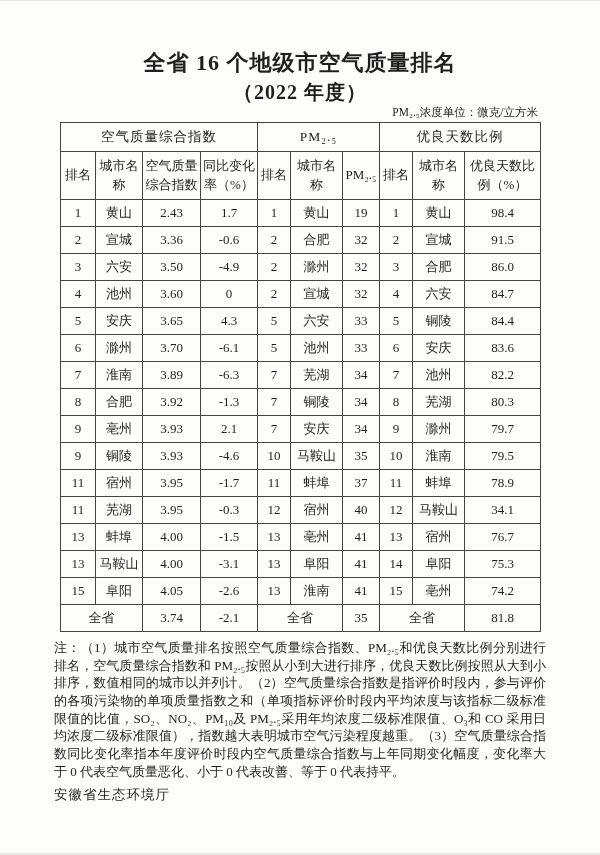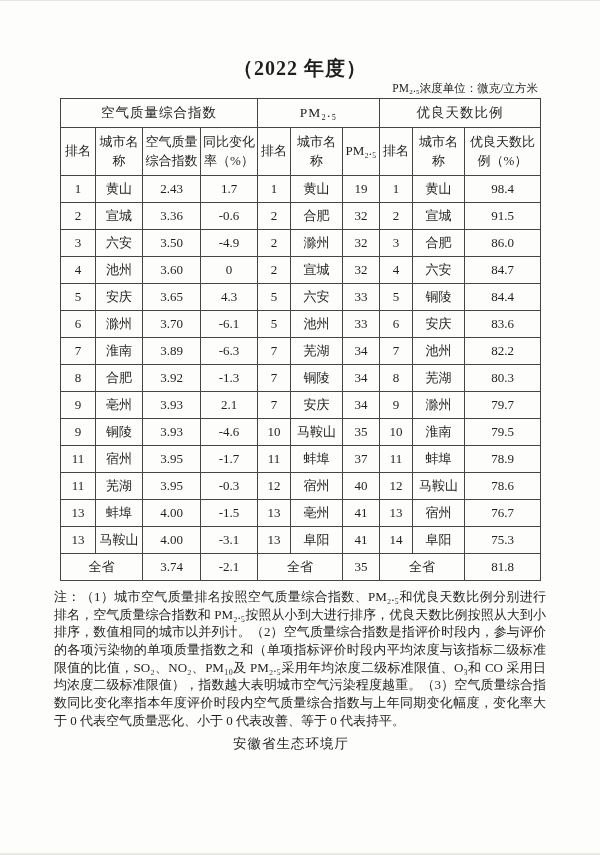--- a/index.html
+++ b/index.html
@@ -83,33 +83,34 @@
     font-size: 13px;
     line-height: 1.36;
     text-align: justify;
     text-justify: inter-character;
   }
   .signature {
     width: 492px;
     margin: 4px auto 0 auto;
     box-sizing: border-box;
     padding-right: 18px;
-    text-align: center;
+    text-align: left;
     font-size: 13.5px;
     letter-spacing: 1px;
     font-family: Liberation Serif, serif;
   }
 </style>
 </head>
 <body>
 
 <div class="scan-edge-top"></div>
 
 <div class="doc">
 
+  <h1 class="title">全省 16 个地级市空气质量排名</h1>
   <div class="subtitle">（2022 年度）</div>
 
   <div class="table-wrap">
     <div class="unit-note">PM₂.₅浓度单位：微克/立方米</div>
 
     <table class="rank-table">
       <colgroup>
         <col style="width:35px">
           <col style="width:47px">
           <col style="width:58px">
@@ -276,21 +277,21 @@
           <tr>
             <td>11</td>
             <td>芜湖</td>
             <td>3.95</td>
             <td>-0.3</td>
             <td>12</td>
             <td>宿州</td>
             <td>40</td>
             <td>12</td>
             <td>马鞍山</td>
-            <td>78.6</td>
+            <td>34.1</td>
           </tr>
           <tr>
             <td>13</td>
             <td>蚌埠</td>
             <td>4.00</td>
             <td>-1.5</td>
             <td>13</td>
             <td>亳州</td>
             <td>41</td>
             <td>13</td>
@@ -301,20 +302,32 @@
             <td>13</td>
             <td>马鞍山</td>
             <td>4.00</td>
             <td>-3.1</td>
             <td>13</td>
             <td>阜阳</td>
             <td>41</td>
             <td>14</td>
             <td>阜阳</td>
             <td>75.3</td>
+          </tr>
+          <tr>
+            <td>15</td>
+            <td>阜阳</td>
+            <td>4.05</td>
+            <td>-2.6</td>
+            <td>13</td>
+            <td>淮南</td>
+            <td>41</td>
+            <td>15</td>
+            <td>亳州</td>
+            <td>74.2</td>
           </tr>
           <tr>
             <td colspan="2">全省</td>
             <td>3.74</td>
             <td>-2.1</td>
             <td colspan="2">全省</td>
             <td>35</td>
             <td colspan="2">全省</td>
             <td>81.8</td>
           </tr>

